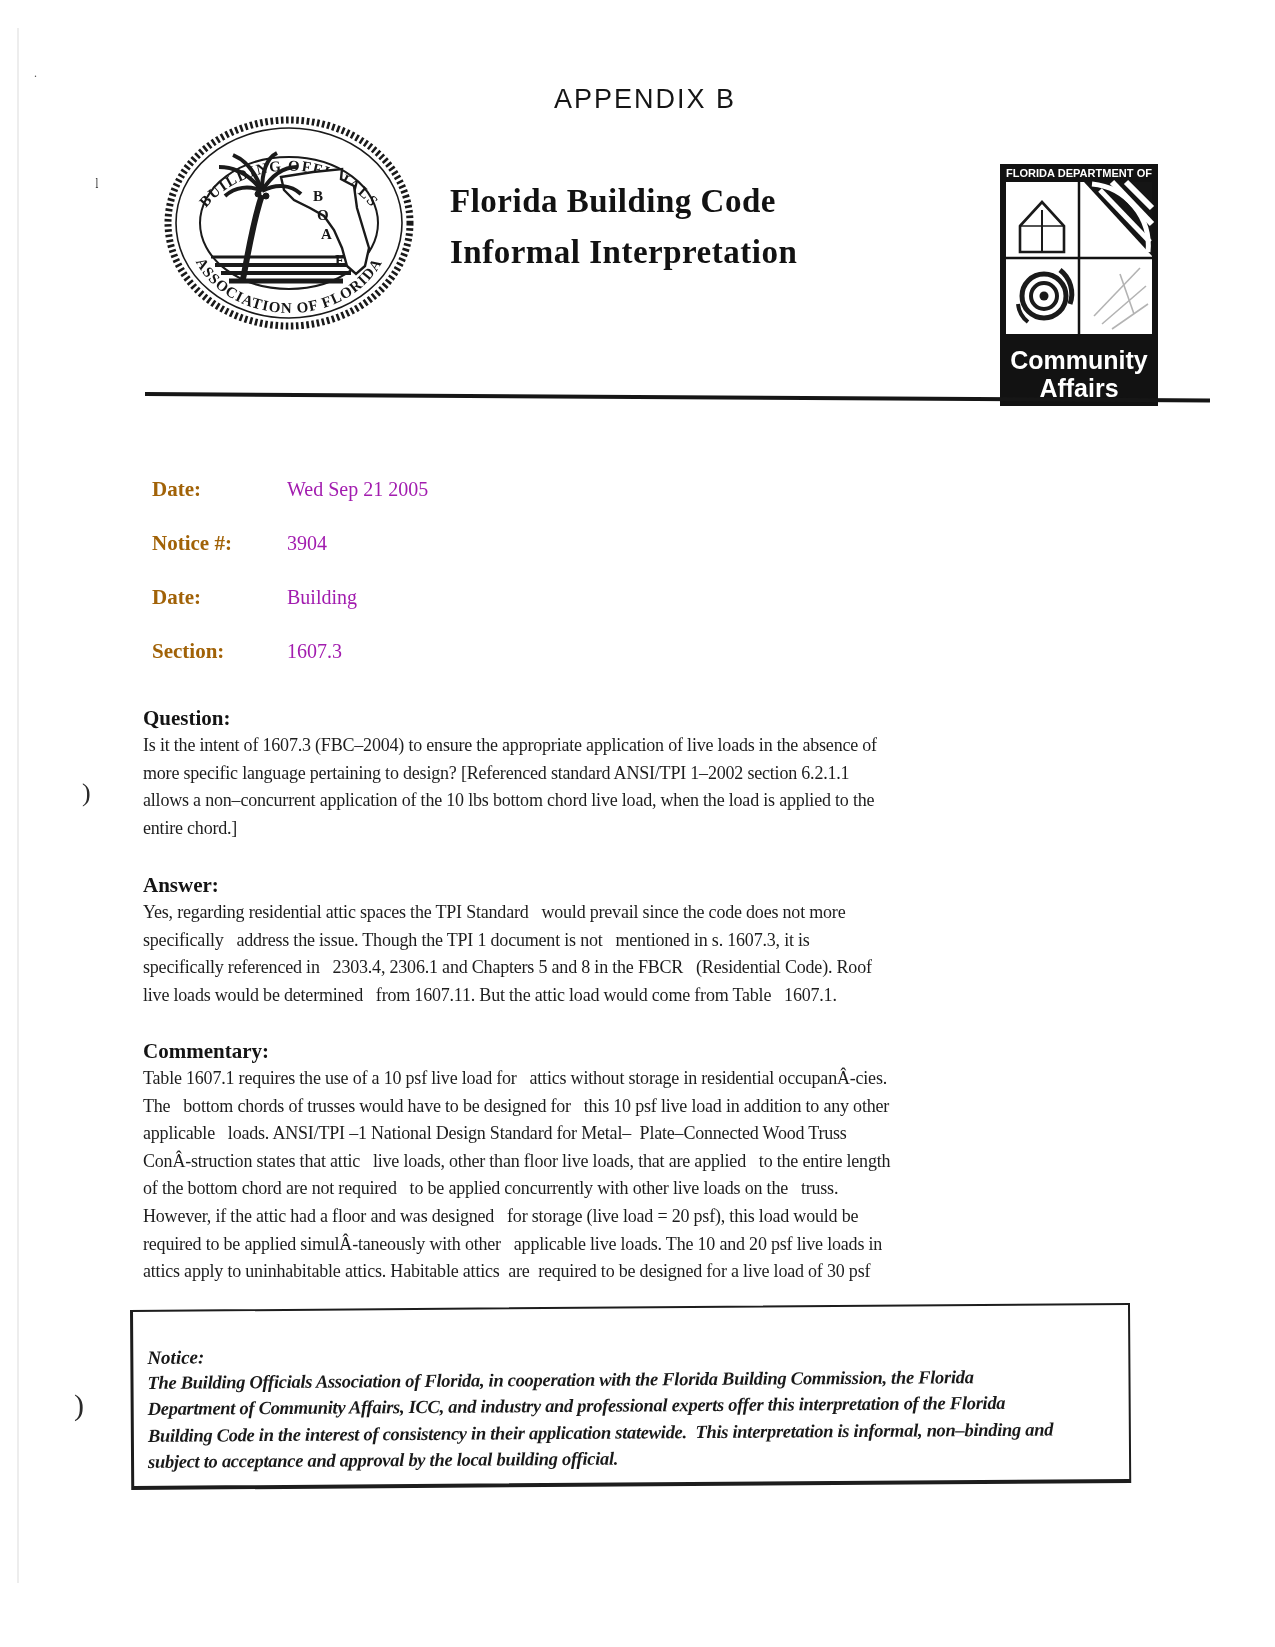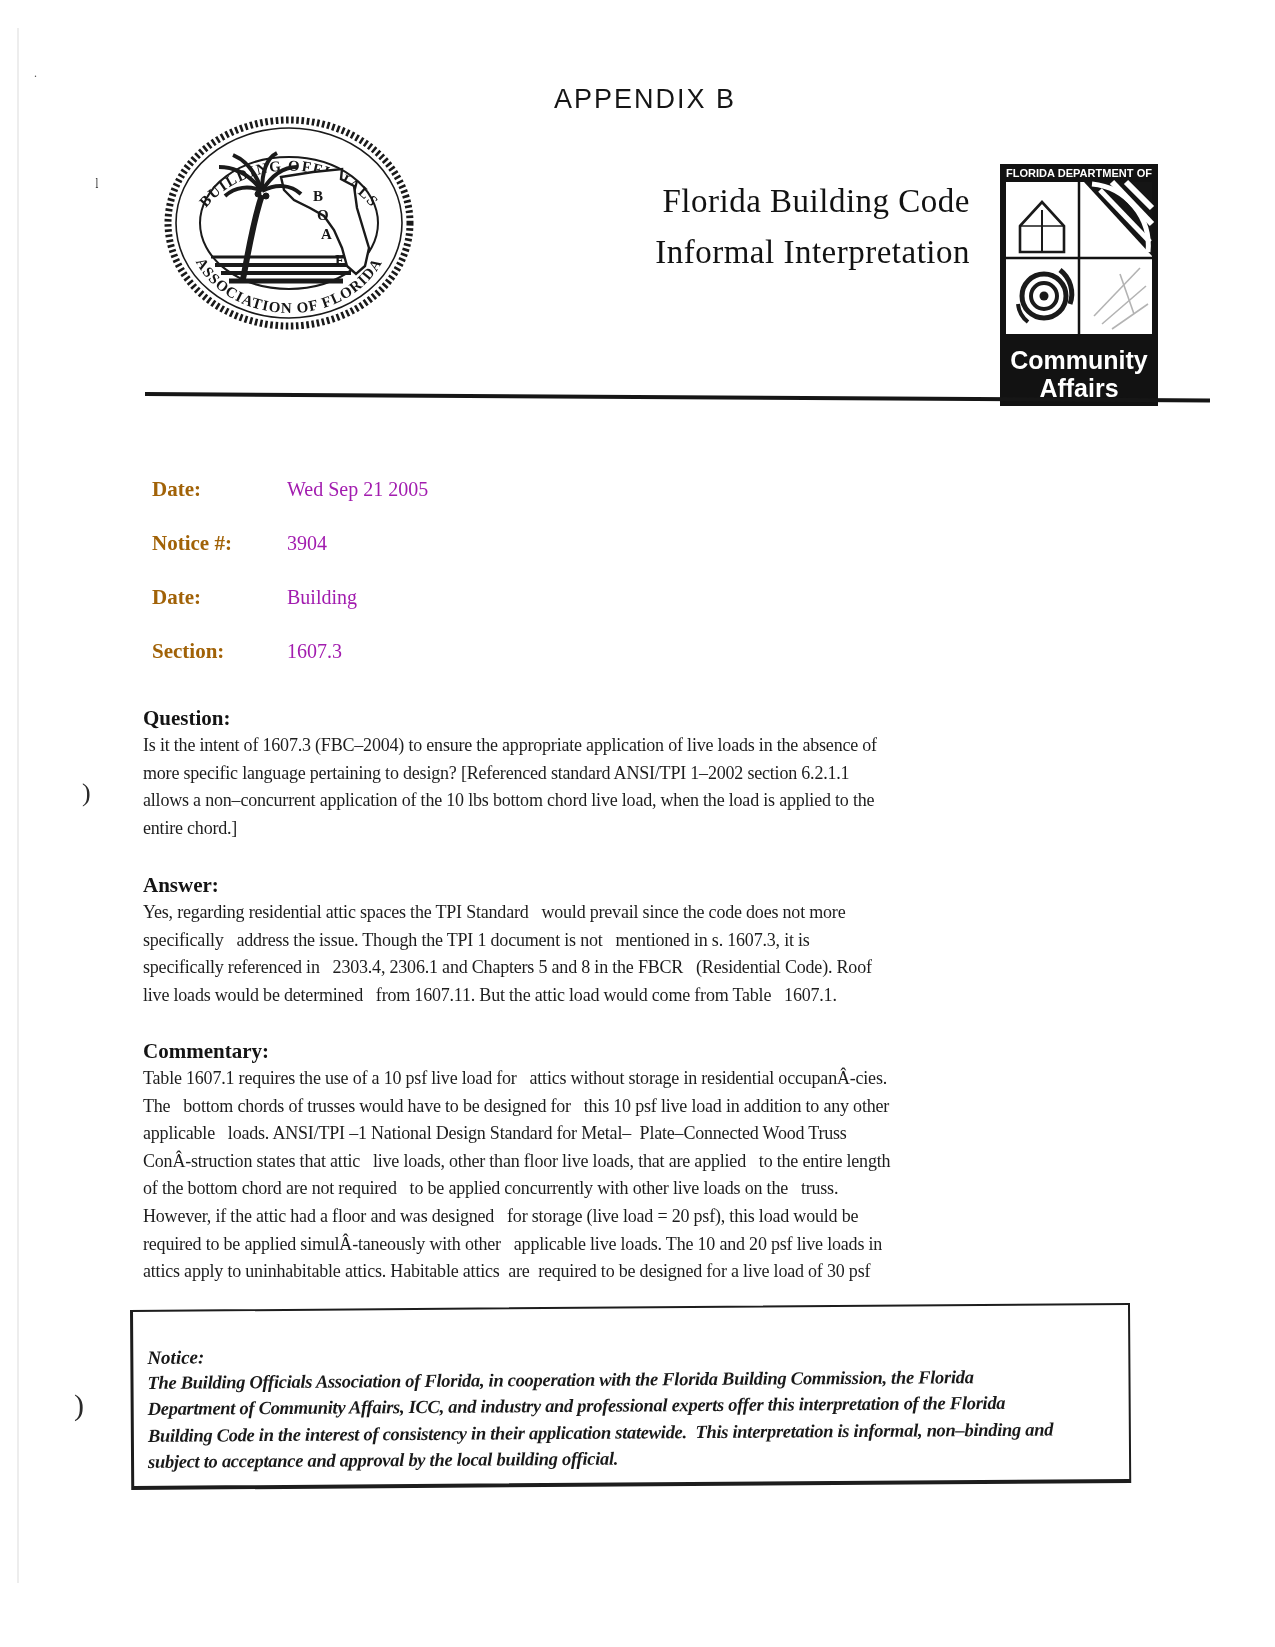--- a/index.html
+++ b/index.html
@@ -15,22 +15,22 @@
   .artifact.m3{left:74px;top:1388px;font-size:30px;}
   .artifact.dot{left:34px;top:66px;font-size:12px;color:#555;}
 
   
   .appendix{
     position:absolute;left:0;top:84px;width:1290px;text-align:center;
     font-family:"Liberation Sans",sans-serif;font-size:27px;letter-spacing:2px;color:#161616;
   }
   .seal{position:absolute;left:163px;top:115px;}
   .title-block{
-    position:absolute;left:450px;top:176px;width:520px;text-align:right;
-    font-weight:normal;font-size:33px;line-height:51px;color:#121212;letter-spacing:.5px;
+    position:absolute;left:450px;top:176px;width:520px;text-align:left;
+    font-weight:bold;font-size:33px;line-height:51px;color:#121212;letter-spacing:.5px;
   }
   .dca{position:absolute;left:1000px;top:120px;margin-top:44px;}
   .rule{
     position:absolute;left:145px;top:392px;width:1065px;height:4px;background:#161616;
     transform:rotate(0.35deg);transform-origin:left center;
   }
 
   
   .meta{position:absolute;left:152px;top:478px;}
   .meta-row{display:flex;margin-bottom:32px;height:22px;line-height:22px;}

